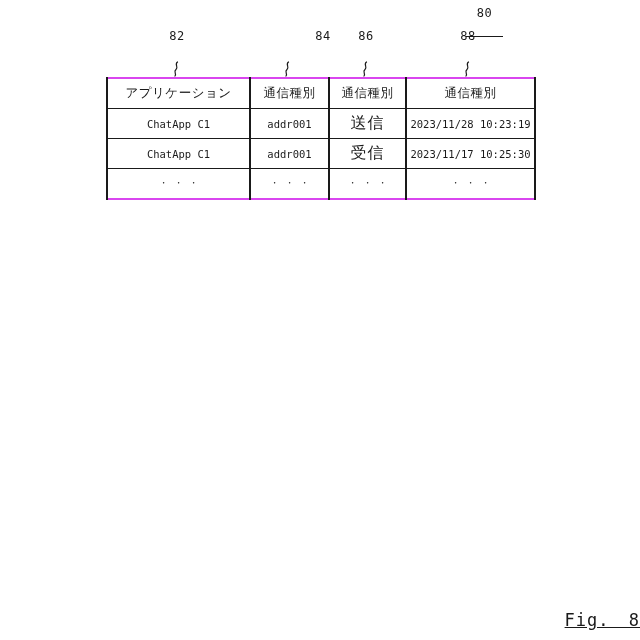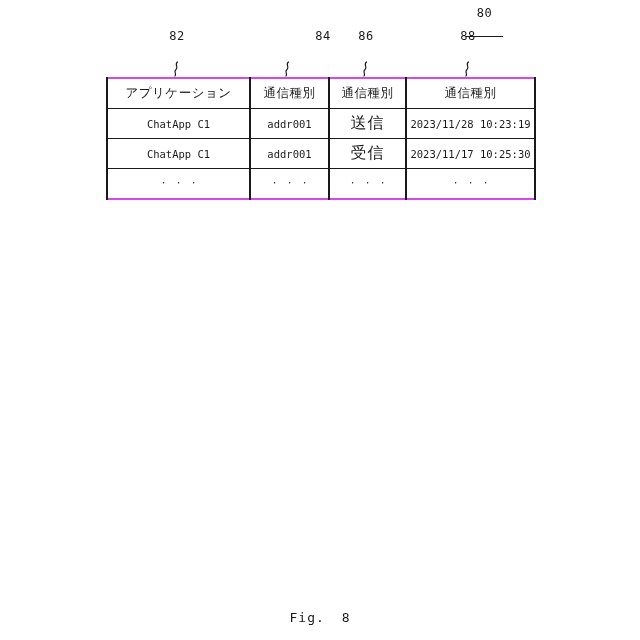--- a/index.html
+++ b/index.html
@@ -92,24 +92,25 @@
     letter-spacing: 6px;
     text-indent: 6px;
   }
 
   
   .caption {
     position: absolute;
     top: 610px;
     left: 0;
     width: 100%;
-    text-align: center;
-    font-size: 13px;
+    text-align: right;
+    font-size: 17px;
     letter-spacing: 1px;
     word-spacing: 8px;
+    text-decoration: underline;
   }
 </style>
 </head>
 <body>
 
 <div class="page">
 
   <div class="fig-ref">80</div>
 
   <div class="col-ref col-ref-82">82</div>

